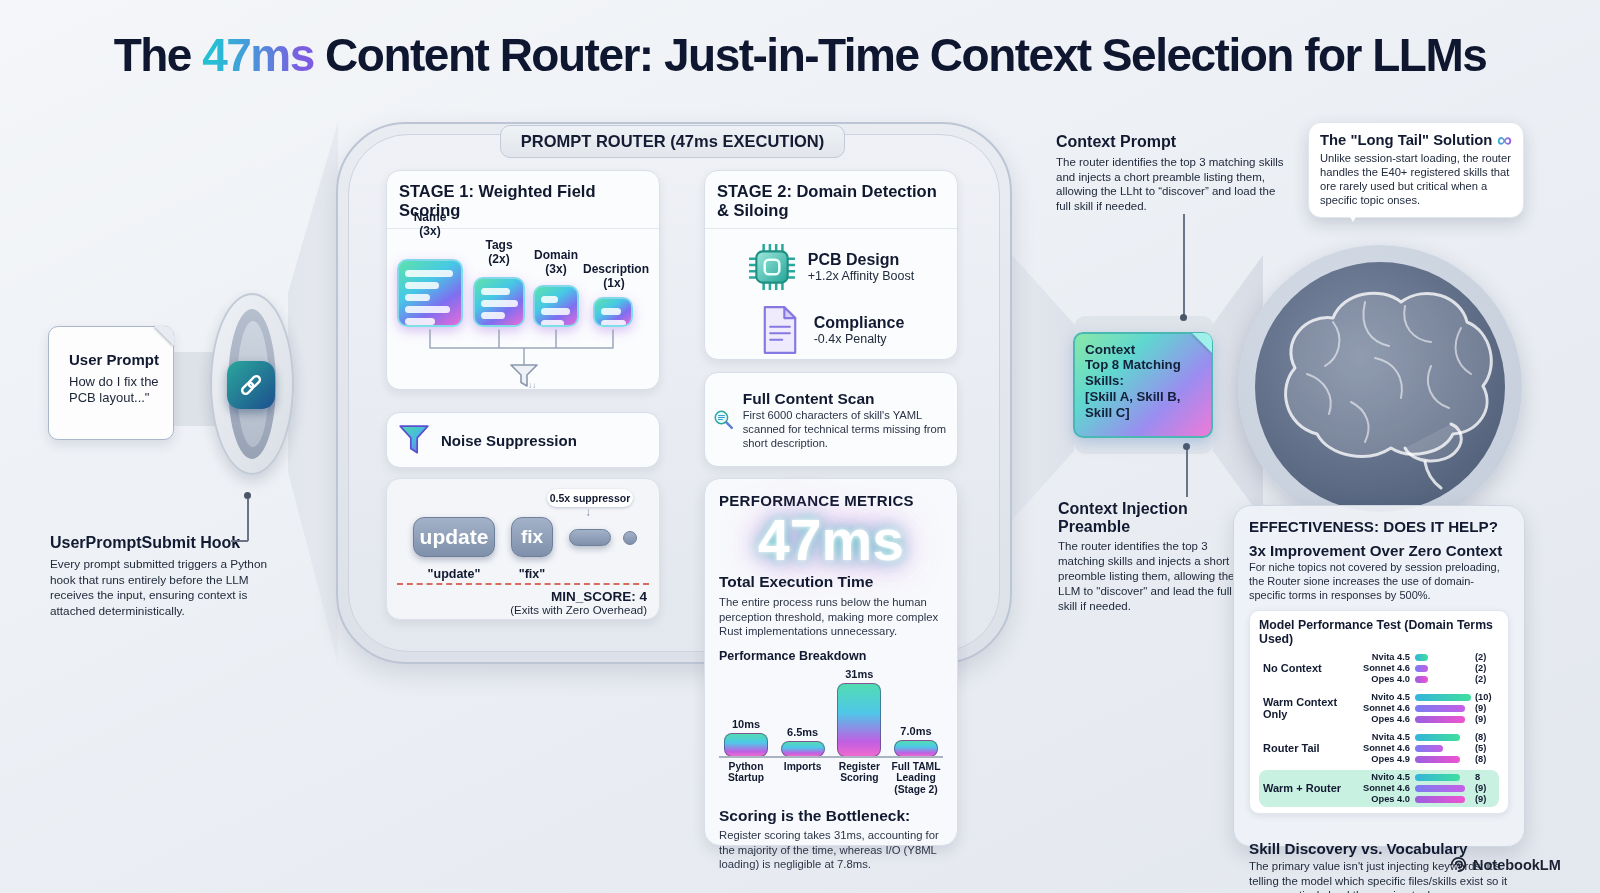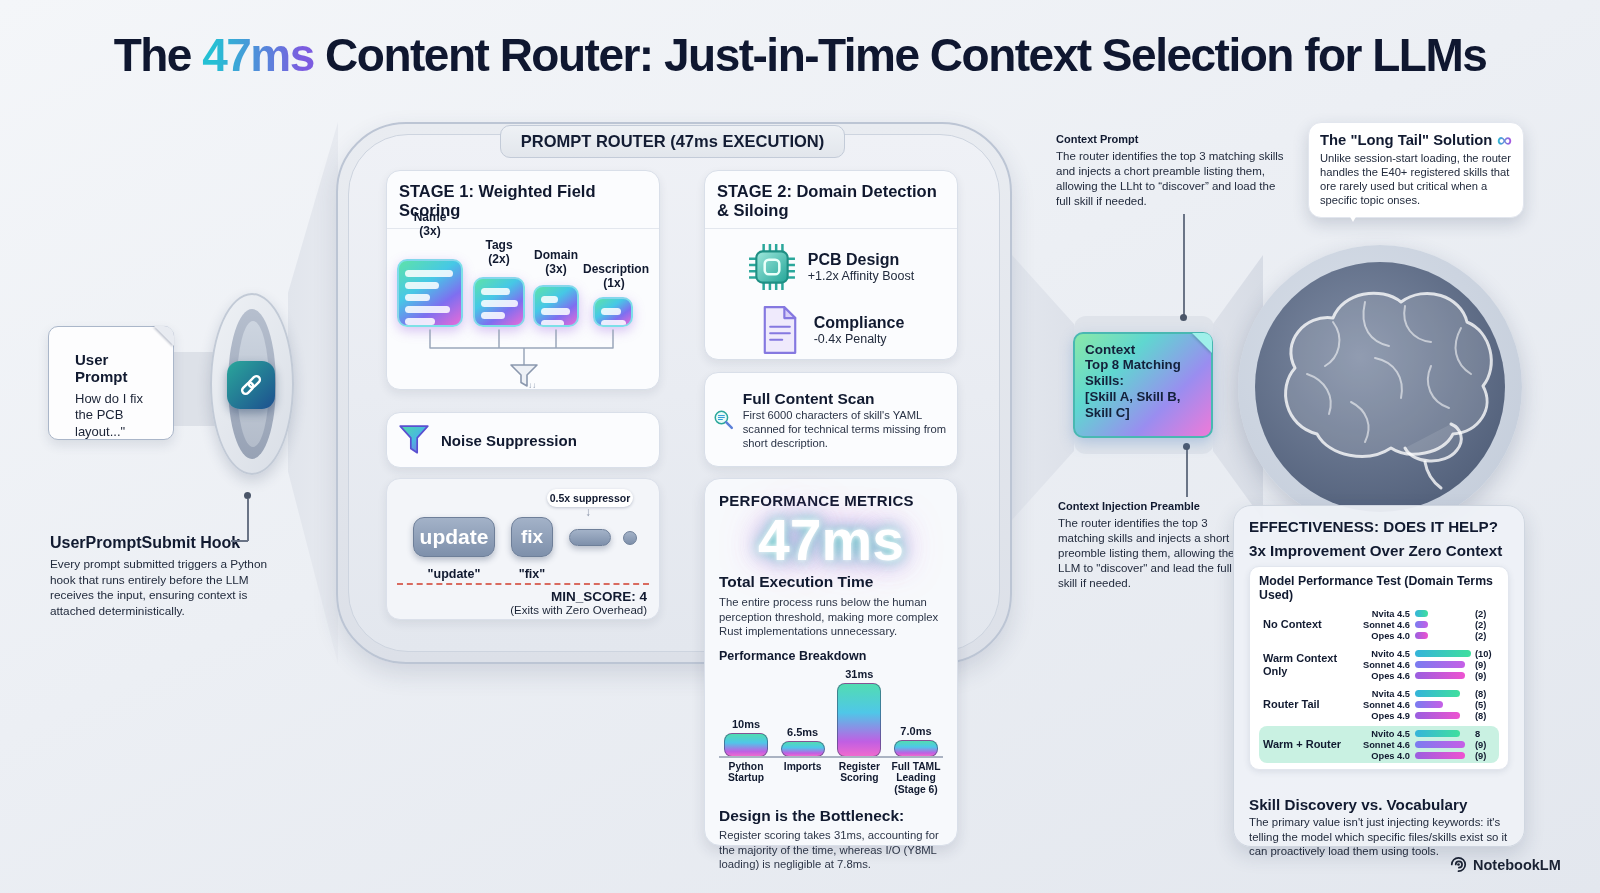--- a/index.html
+++ b/index.html
@@ -15,21 +15,21 @@
     -webkit-background-clip:text;background-clip:text;color:transparent;}
 
   
   .pipe{background:#dde1e8;}
   .vline{width:1.5px;background:#6a7486;}
   .hline{height:1.5px;background:#6a7486;}
   .dot{width:7px;height:7px;border-radius:50%;background:#4a5568;}
 
   
   .user-note{left:48px;top:326px;width:126px;height:114px;background:#fdfdfe;border:1.5px solid #aab6c9;
-    border-radius:10px;box-shadow:0 5px 12px rgba(40,55,90,.12);padding:24px 10px 8px 26px;}
+    border-radius:10px;box-shadow:0 5px 12px rgba(40,55,90,.12);padding:24px 10px 8px 20px;}
   .note-fold{position:absolute;top:-1px;right:-1px;width:0;height:0;
     border-top:20px solid #e8ebf1;border-left:20px solid transparent;border-top-right-radius:10px;
     filter:drop-shadow(-1px 1px 1px rgba(60,75,105,.35));}
   .user-note .nt{font-size:15px;font-weight:bold;margin-bottom:6px;}
   .user-note .nb{font-size:13px;line-height:1.25;color:#1c2436;}
   .ring{left:210px;top:293px;width:84px;height:182px;border-radius:50%;
     background:linear-gradient(120deg,#eef1f5,#d9dee6);border:2px solid #c2cad6;box-shadow:0 6px 14px rgba(40,55,90,.18);}
   .ring-hole{position:absolute;left:16px;top:14px;width:48px;height:150px;border-radius:50%;
     background:linear-gradient(180deg,#b6bfce,#97a2b5);}
   .ring-hole2{position:absolute;left:25px;top:26px;width:32px;height:126px;border-radius:50%;
@@ -130,21 +130,21 @@
     clip-path:polygon(0 26%,100% 0,100% 100%,0 74%);}
   .ctx-note{left:1073px;top:332px;width:140px;height:106px;border-radius:10px;z-index:3;
     background:linear-gradient(135deg,#8ae8a8 0%,#5fd7d0 32%,#9a8df0 68%,#ef7ad8 100%);
     border:2px solid #49b8b2;box-shadow:0 5px 14px rgba(90,140,200,.35);padding:8px 10px;}
   .ctx-fold{position:absolute;top:-1px;right:-1px;width:0;height:0;border-top:20px solid #9ff0ea;
     border-left:20px solid transparent;border-top-right-radius:8px;filter:drop-shadow(-1px 1px 1px rgba(40,120,120,.4));}
   .ctx-title{font-size:13.5px;font-weight:bold;color:#13203a;}
   .ctx-body{font-size:13.2px;font-weight:bold;color:#13203a;line-height:1.22;white-space:pre-line;}
 
   .anno-ctx{left:1056px;top:133px;width:232px;}
-  .anno-title{font-size:11px;font-weight:bold;margin-bottom:4px;line-height:1.1;}
+  .anno-title{font-size:16px;font-weight:bold;margin-bottom:4px;line-height:1.1;}
   .anno-body{font-size:11.5px;line-height:1.3;color:#222b3d;}
   .anno-inj{left:1058px;top:500px;width:185px;}
 
   
   .bubble{left:1308px;top:122px;width:216px;height:96px;background:#fff;border-radius:13px;
     box-shadow:0 6px 16px rgba(40,55,90,.18);border:1px solid #e2e6ee;padding:9px 11px;z-index:4;}
   .bubble:after{content:"";position:absolute;left:36px;bottom:-13px;width:0;height:0;
     border:8px solid transparent;border-top:14px solid #fff;}
   .bubble-title-row{display:flex;align-items:center;justify-content:space-between;}
   .bubble-title{font-size:14.8px;font-weight:bold;}
@@ -410,24 +410,24 @@
         </div>
       <div class="pb-axis" data-name="breakdown-axis"></div>
       <div class="pb-cats" id="perf-cats" data-name="breakdown-categories">
           <div class="pb-cat" data-name="breakdown-bar-label">Python
 Startup</div>
           <div class="pb-cat" data-name="breakdown-bar-label">Imports</div>
           <div class="pb-cat" data-name="breakdown-bar-label">Register
 Scoring</div>
           <div class="pb-cat" data-name="breakdown-bar-label">Full TAML
 Leading
-(Stage 6)</div>
-        </div>
-    </div>
-    <div class="pm-bn-title" data-name="bottleneck-title">Design is the Bottleneck:</div>
+(Stage 2)</div>
+        </div>
+    </div>
+    <div class="pm-bn-title" data-name="bottleneck-title">Scoring is the Bottleneck:</div>
     <div class="pm-bn-body" data-name="bottleneck-body">Register scoring takes 31ms, accounting for the majority of the time, whereas I/O (Y8ML loading) is negligible at 7.8ms.</div>
   </div>
 
   <div class="abs anno-ctx" data-name="context-prompt-annotation">
     <div class="anno-title" data-name="context-prompt-title">Context Prompt</div>
     <div class="anno-body" data-name="context-prompt-body">The router identifies the top 3 matching skills and injects a chort preamble listing them, allowing the LLht to “discover” and load the full skill if needed.</div>
   </div>
   <div class="abs vline" style="left:1183px;top:214px;height:102px;" data-name="context-prompt-connector"></div>
   <div class="abs dot" style="left:1180px;top:314px;" data-name="context-prompt-connector-dot"></div>
 
@@ -451,20 +451,21 @@
   <div class="abs anno-inj" data-name="context-injection-annotation">
     <div class="anno-title" data-name="context-injection-title">Context Injection Preamble</div>
     <div class="anno-body" data-name="context-injection-body">The router identifies the top 3 matching skills and injects a short preomble listing them, allowing the LLM to "discover" and lead the full skill if needed.</div>
   </div>
   <div class="abs vline" style="left:1186px;top:447px;height:50px;" data-name="context-injection-connector"></div>
   <div class="abs dot" style="left:1183px;top:443px;" data-name="context-injection-connector-dot"></div>
 
   <div class="abs effect" data-name="effectiveness-panel">
     <div class="ef-header" data-name="effectiveness-header">EFFECTIVENESS: DOES IT HELP?</div>
     <div class="ef-imp" data-name="improvement-title">3x Improvement Over Zero Context</div>
+    <div class="ef-body" data-name="improvement-body">For niche topics not covered by session preloading, the Router sione increases the use of domain-specific torms in responses by 500%.</div>
     <div class="mt-card" data-name="model-performance-card">
       <div class="mt-title" data-name="model-performance-title">Model Performance Test (Domain Terms Used)</div>
       <div id="model-chart" data-name="model-performance-chart">
           <div class="mt-group" data-name="model-test-group-no-context">
             <div class="mt-glabel" data-name="model-test-group-label">No Context</div>
             <div class="mt-rows" data-name="model-test-rows">
               <div class="mt-row" data-name="model-test-row">
                 <span class="mt-model" data-name="model-test-model-label">Nvita 4.5</span>
                 <div class="mt-track" data-name="model-test-bar-track">
                   <div class="mt-bar pal-teal" data-name="model-test-bar" style="width: 24%;"></div>

